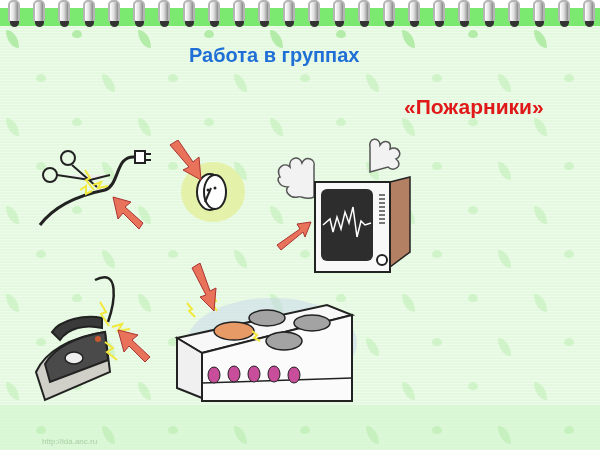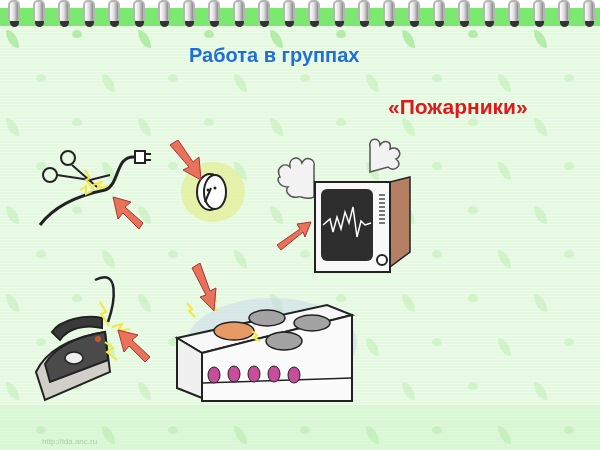--- a/index.html
+++ b/index.html
@@ -10,21 +10,21 @@
       repeating-linear-gradient(0deg, rgba(255,255,255,0.35) 0px, rgba(255,255,255,0.35) 1px, transparent 1px, transparent 3px),
       #e4f9df;}
   .leaf{position:absolute;width:13px;height:18px;background:#a6e89a;border-radius:0 100% 0 100%;opacity:.75;}
   .leaf.s{width:10px;height:8px;border-radius:50% 50% 50% 50%/60% 60% 40% 40%;}
   .topband{position:absolute;left:0;top:0;width:600px;height:26px;background:#7be96f;}
   .topband .white{position:absolute;left:0;top:0;width:600px;height:8px;background:#fff;}
   .ring{position:absolute;top:0;width:8px;height:20px;border:2px solid #b5b5b5;border-radius:5px;background:linear-gradient(90deg,#fff,#ddd,#888);}
   .ring::after{content:"";position:absolute;left:0;bottom:-5px;width:9px;height:6px;border-radius:0 0 6px 6px;background:#333;}
   .lowband{position:absolute;left:0;top:405px;width:600px;height:45px;background:rgba(210,245,205,.6);}
   .title{position:absolute;left:189px;top:44px;font-size:20px;font-weight:bold;color:#1f6fd6;}
-  .subtitle{position:absolute;left:388px;top:95px;font-size:21px;font-weight:bold;color:#e0181a;}
+  .subtitle{position:absolute;left:404px;top:95px;font-size:21px;font-weight:bold;color:#e0181a;}
   .wm{position:absolute;left:42px;top:437px;font-size:8px;color:#a9cfa5;}
   .art{position:absolute;}
 </style>
 </head>
 <body>
 
 <div class="bg"></div>
 <div id="leaves">
     <div class="leaf" style="left: 6px; top: 30px; opacity: 0.8;"></div>
     <div class="leaf s" style="left: 72px; top: 30px; opacity: 0.8;"></div>

